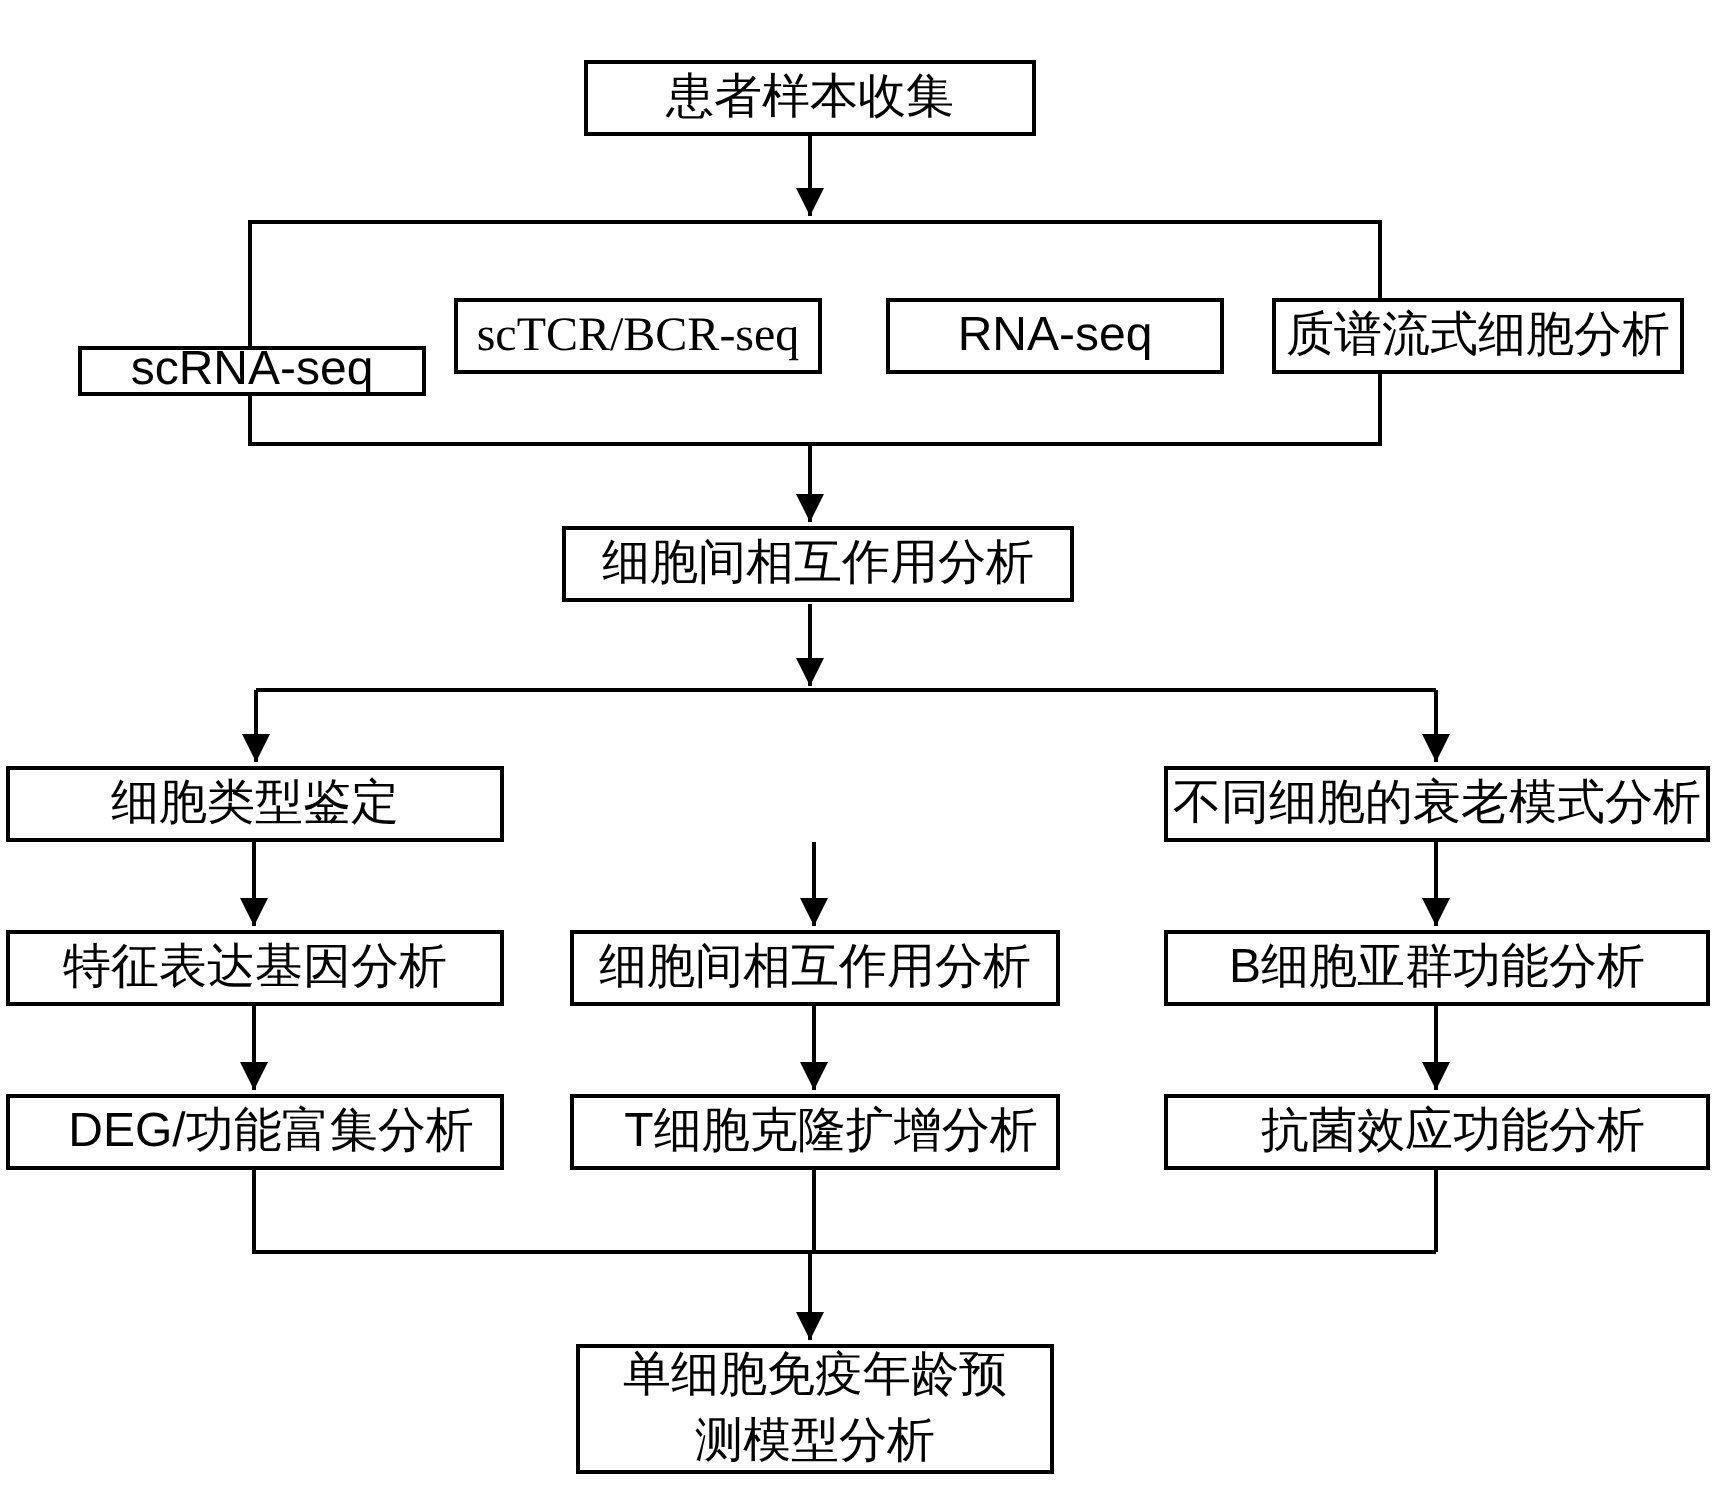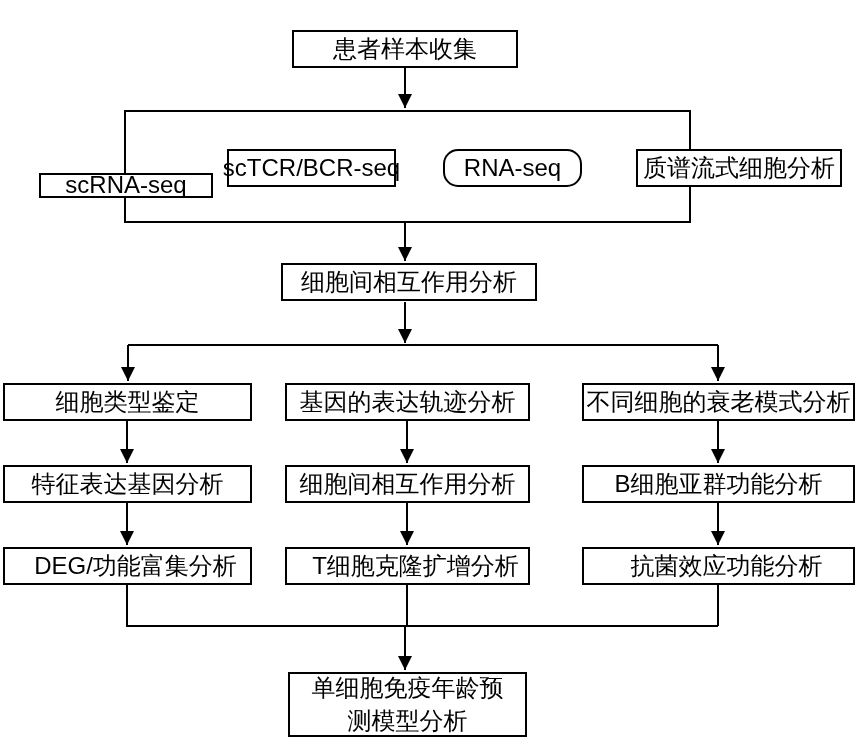--- a/index.html
+++ b/index.html
@@ -42,22 +42,22 @@
     white-space: nowrap;
   }
   .node.wrap {
     white-space: normal;
     padding: 0 15px;
   }
   
   .n-top        { left: 292px; top: 30px;  width: 226px; height: 38px; }
   
   .n-scrna      { left: 39px;  top: 149px; width: 174px; height: 25px; margin-top: 24px; }
-  .n-sctcr      { left: 227px; top: 149px; width: 169px; height: 38px; }
-  .n-rnaseq     { left: 443px; top: 149px; width: 139px; height: 38px; border-radius: 15px; }
+  .n-sctcr      { left: 227px; top: 149px; width: 184px; height: 38px; font-family: Liberation Serif, serif; }
+  .n-rnaseq     { left: 443px; top: 149px; width: 169px; height: 38px; }
   .n-cytof      { left: 636px; top: 149px; width: 206px; height: 38px; }
   
   .n-public     { left: 281px; top: 263px; width: 256px; height: 38px; }
   
   .col1 { left: 3px;   width: 249px; height: 38px; }
   .col2 { left: 285px; width: 245px; height: 38px; }
   .col3 { left: 582px; width: 273px; height: 38px; }
   .row1 { top: 383px; }
   .row2 { top: 465px; }
   .row3 { top: 547px; padding-left: 16px; }
@@ -112,21 +112,20 @@
   <div class="node n-sctcr">scTCR/BCR-seq</div>
   <div class="node n-rnaseq">RNA-seq</div>
   <div class="node n-cytof">质谱流式细胞分析</div>
 
   <div class="node n-public">细胞间相互作用分析</div>
 
   <div class="node col1 row1">细胞类型鉴定</div>
   <div class="node col1 row2">特征表达基因分析</div>
   <div class="node col1 row3">DEG/功能富集分析</div>
 
-  <div class="node col2 row1">基因的表达轨迹分析</div>
   <div class="node col2 row2">细胞间相互作用分析</div>
   <div class="node col2 row3">T细胞克隆扩增分析</div>
 
   <div class="node col3 row1">不同细胞的衰老模式分析</div>
   <div class="node col3 row3">抗菌效应功能分析</div>
   <div class="node col3 row2">B细胞亚群功能分析</div>
 
   <div class="node wrap n-final">单细胞免疫年龄预测模型分析</div>
 
 </div>

